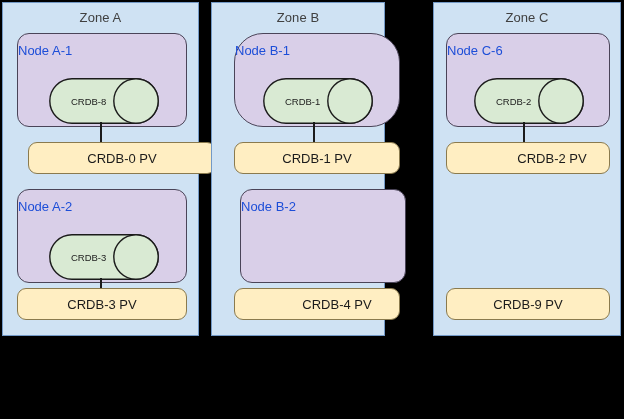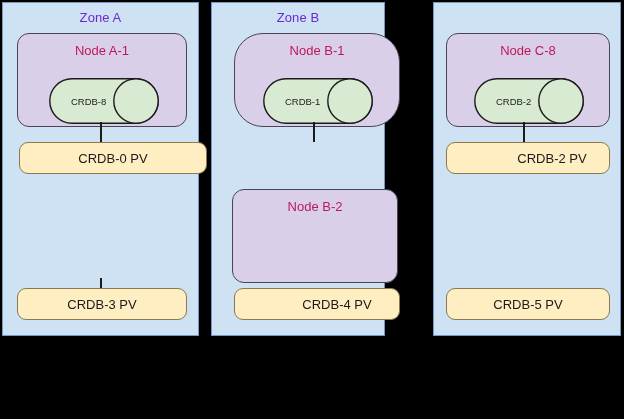--- a/index.html
+++ b/index.html
@@ -30,40 +30,39 @@
     border: 1px solid #7399c6;
     box-sizing: border-box;
   }
   .zone-label {
     position: absolute;
     top: 7px;
     left: 0;
     width: 100%;
     text-align: center;
     font-size: 13px;
-    color: #6d28d9;
+    color: #404040;
     letter-spacing: 0.1px;
   }
 
   
   .node {
     position: absolute;
     background: #d9cfe8;
     border: 1px solid #4a4458;
     border-radius: 12px;
     box-sizing: border-box;
   }
   .node-label {
     position: absolute;
     top: 9px;
     left: 0;
     width: 100%;
-    text-align: center;
     font-size: 13px;
-    color: #be185d;
+    color: #1d4ed8;
   }
 
   
   .pod {
     position: absolute;
   }
   .pod svg {
     position: absolute;
     left: 0; top: 0;
     overflow: visible;
@@ -117,24 +116,34 @@
         <svg width="110" height="46" viewBox="0 0 110 46">
           <path d="M 23,0.8 H 87 A 22.2,22.2 0 0 1 87,45.2 H 23 A 22.2,22.2 0 0 1 23,0.8 Z" fill="#d9ead3" stroke="#1b1b1b" stroke-width="1.4"></path>
           <ellipse cx="87" cy="23" rx="22.2" ry="22.2" fill="#d9ead3" stroke="#1b1b1b" stroke-width="1.4"></ellipse>
         </svg>
         <div class="pod-label">CRDB-8</div>
       </div>
     </div>
 
     <div class="connector" style="left:97px; top:119px; height:20px;"></div>
 
-    <div class="pv" style="left:16px; top:139px; width:188px; height:32px;">
+    <div class="pv" style="left:25px; top:139px; width:188px; height:32px;">
       <span class="pv-label">CRDB-0 PV</span>
     </div>
 
+    <div class="node" style="left:14px; top:186px; width:170px; height:94px;">
+      <div class="node-label">Node A-2</div>
+      <div class="pod" style="left:31px; top:44px; width:110px; height:46px;">
+        <svg width="110" height="46" viewBox="0 0 110 46">
+          <path d="M 23,0.8 H 87 A 22.2,22.2 0 0 1 87,45.2 H 23 A 22.2,22.2 0 0 1 23,0.8 Z" fill="#d9ead3" stroke="#1b1b1b" stroke-width="1.4"></path>
+          <ellipse cx="87" cy="23" rx="22.2" ry="22.2" fill="#d9ead3" stroke="#1b1b1b" stroke-width="1.4"></ellipse>
+        </svg>
+        <div class="pod-label">CRDB-3</div>
+      </div>
+    </div>
 
     <div class="connector" style="left:97px; top:275px; height:20px;"></div>
 
     <div class="pv" style="left:14px; top:285px; width:170px; height:32px;">
       <span class="pv-label">CRDB-3 PV</span>
     </div>
   </div>
 
   <div class="zone" style="left:211px; top:2px; width:174px; height:334px;">
     <div class="zone-label">Zone B</div>
@@ -145,47 +154,51 @@
         <svg width="110" height="46" viewBox="0 0 110 46">
           <path d="M 23,0.8 H 87 A 22.2,22.2 0 0 1 87,45.2 H 23 A 22.2,22.2 0 0 1 23,0.8 Z" fill="#d9ead3" stroke="#1b1b1b" stroke-width="1.4"></path>
           <ellipse cx="87" cy="23" rx="22.2" ry="22.2" fill="#d9ead3" stroke="#1b1b1b" stroke-width="1.4"></ellipse>
         </svg>
         <div class="pod-label">CRDB-1</div>
       </div>
     </div>
 
     <div class="connector" style="left:101px; top:119px; height:20px;"></div>
 
-
-    <div class="node" style="left:20px; top:186px; width:166px; height:94px;">
+    <div class="pv" style="left:22px; top:139px; width:166px; height:32px;">
+      <span class="pv-label">CRDB-1 PV</span>
+    </div>
+
+    <div class="node" style="left:28px; top:186px; width:166px; height:94px;">
       <div class="node-label">Node B-2</div>
     </div>
 
     <div class="pv" style="left:22px; top:285px; width:166px; height:32px;padding-left:40px;">
       <span class="pv-label">CRDB-4 PV</span>
     </div>
   </div>
 
   <div class="zone" style="left:433px; top:2px; width:188px; height:334px;">
+    <div class="zone-label">Zone C</div>
 
     <div class="node" style="left:12px; top:30px; width:164px; height:94px;">
-      <div class="node-label">Node C-8</div>
+      <div class="node-label">Node C-6</div>
       <div class="pod" style="left:27px; top:44px; width:110px; height:46px;">
         <svg width="110" height="46" viewBox="0 0 110 46">
           <path d="M 23,0.8 H 87 A 22.2,22.2 0 0 1 87,45.2 H 23 A 22.2,22.2 0 0 1 23,0.8 Z" fill="#d9ead3" stroke="#1b1b1b" stroke-width="1.4"></path>
           <ellipse cx="87" cy="23" rx="22.2" ry="22.2" fill="#d9ead3" stroke="#1b1b1b" stroke-width="1.4"></ellipse>
         </svg>
         <div class="pod-label">CRDB-2</div>
       </div>
     </div>
 
     <div class="connector" style="left:89px; top:119px; height:20px;"></div>
 
     <div class="pv" style="left:12px; top:139px; width:164px; height:32px;padding-left:48px;">
       <span class="pv-label">CRDB-2 PV</span>
     </div>
 
     <div class="pv" style="left:12px; top:285px; width:164px; height:32px;">
-      <span class="pv-label">CRDB-5 PV</span>
+      <span class="pv-label">CRDB-9 PV</span>
     </div>
   </div>
 
 </div>
 
 </body></html>

